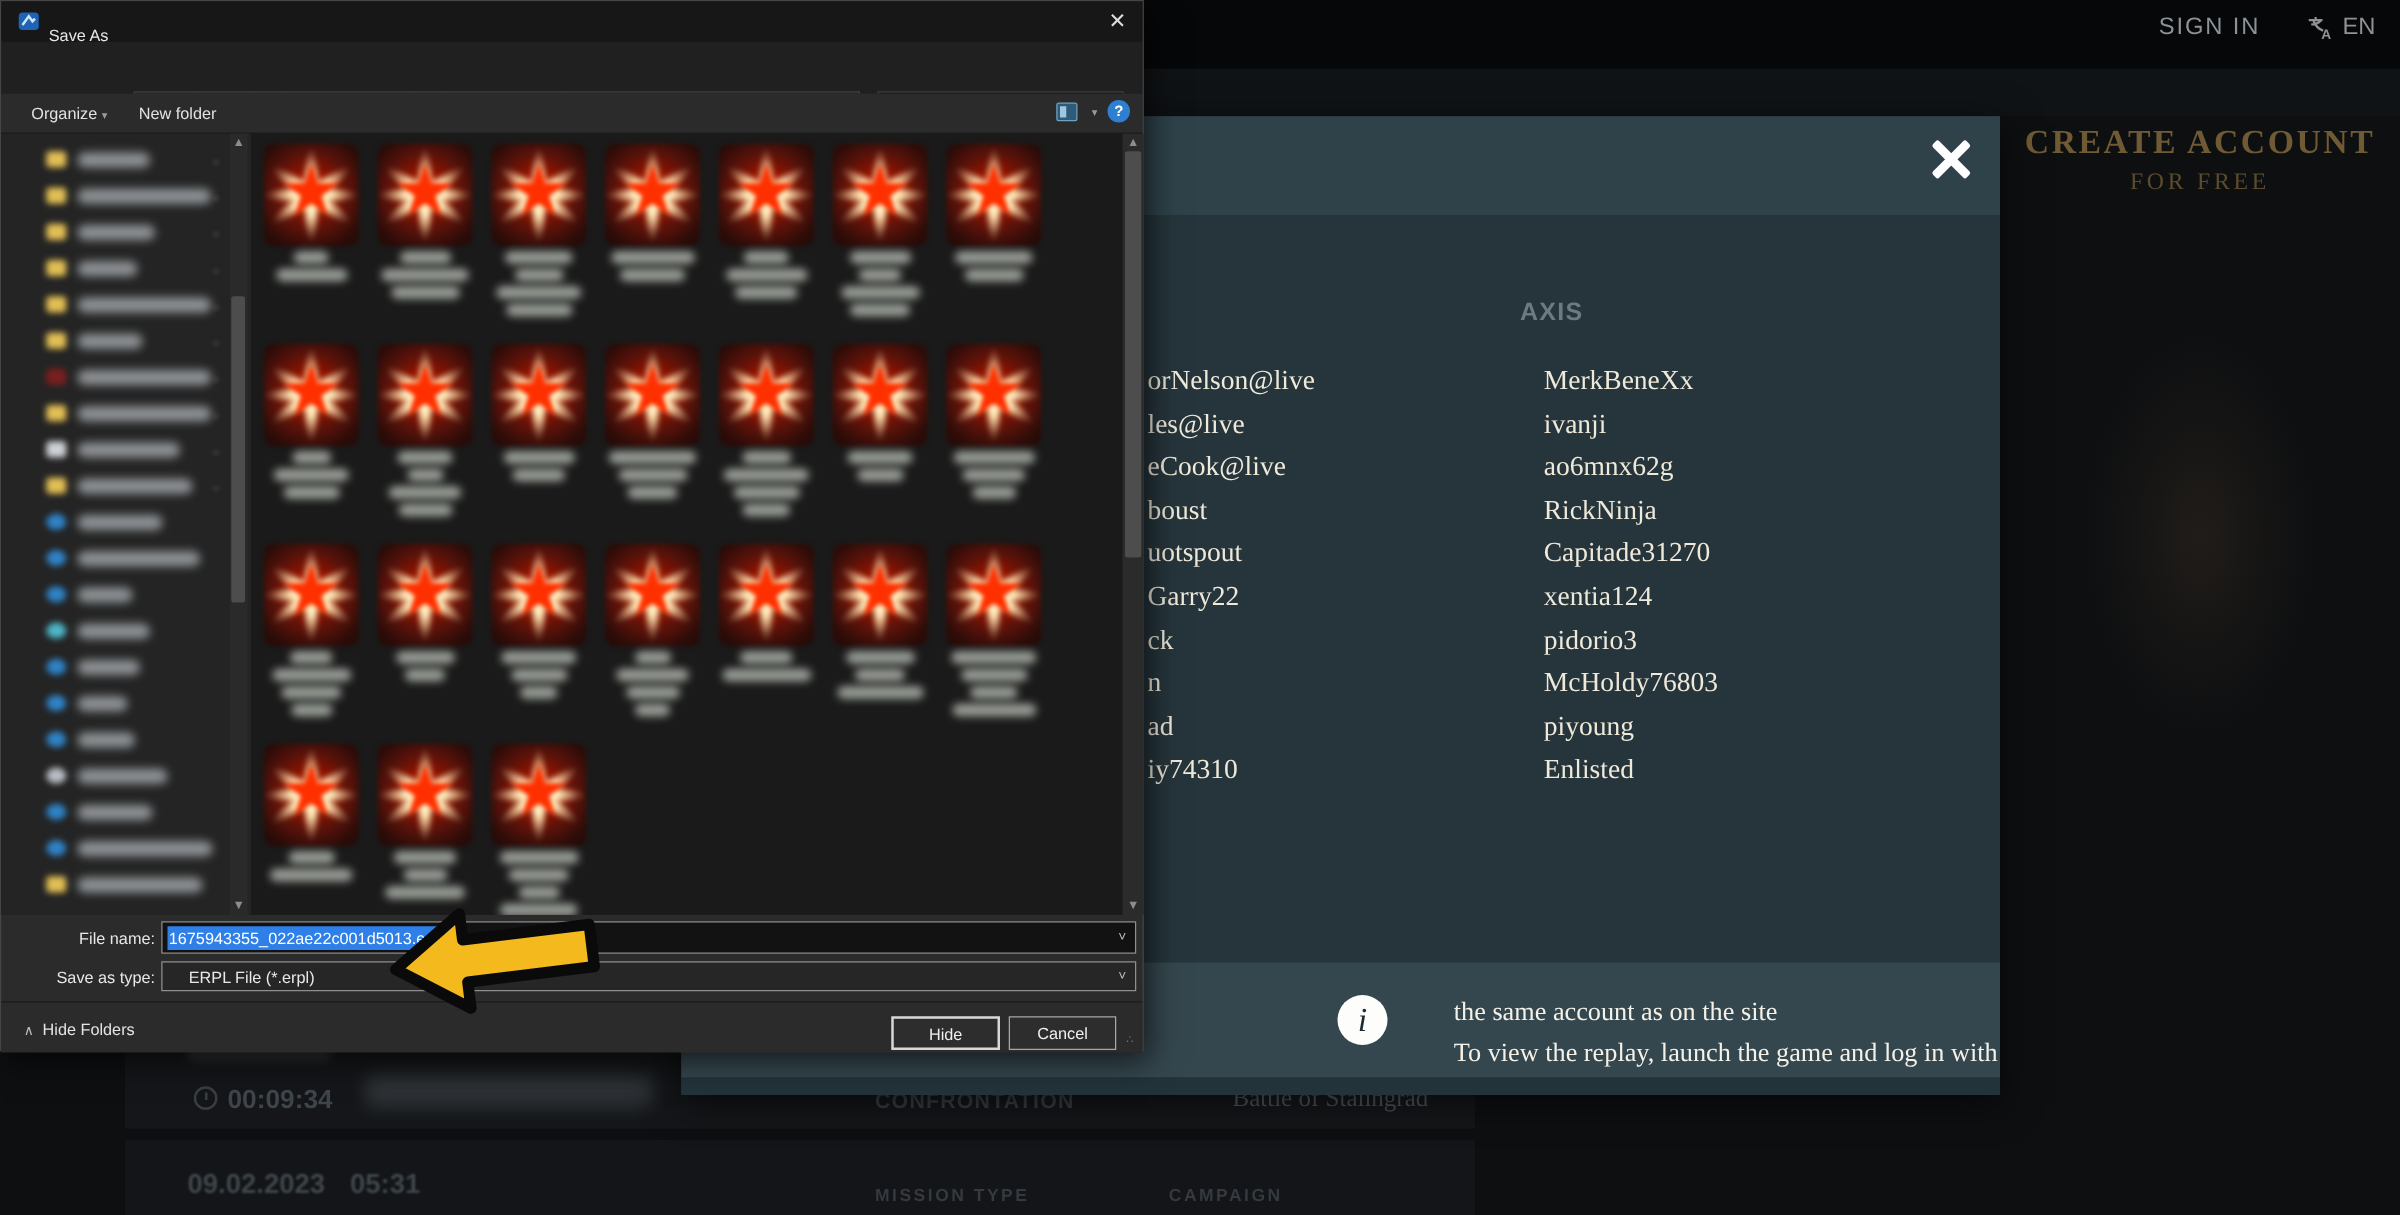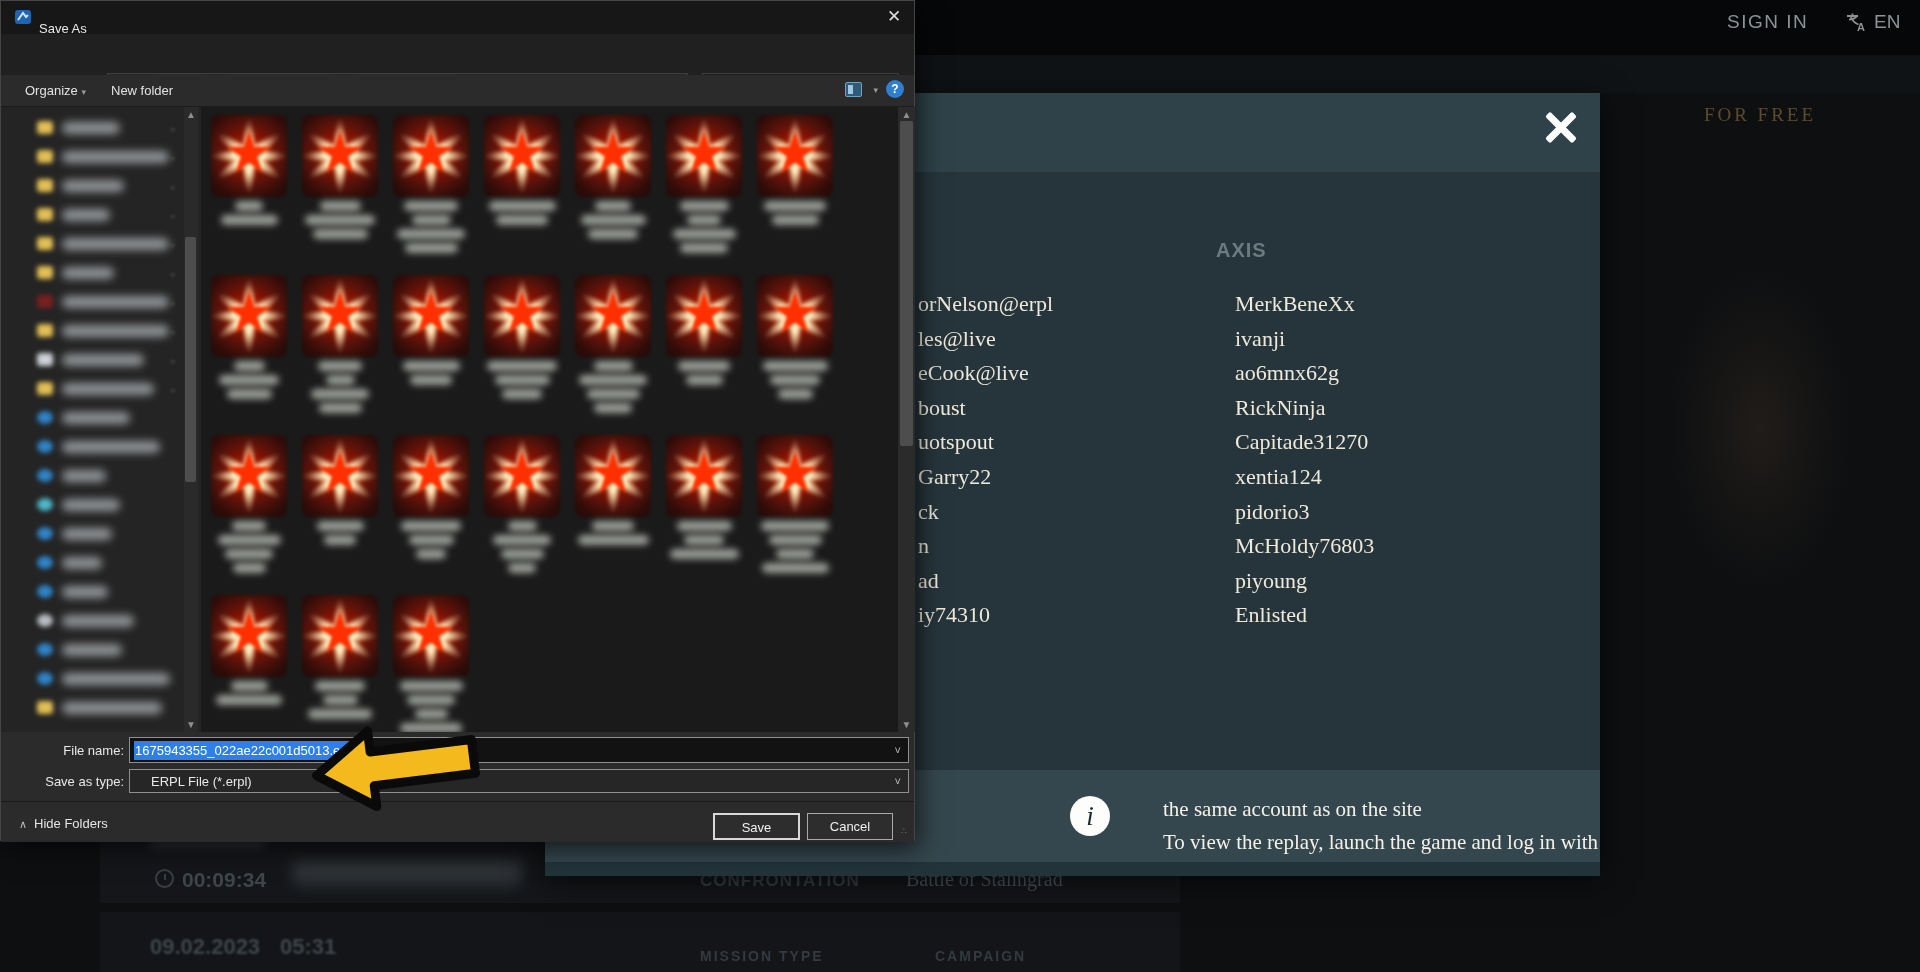--- a/index.html
+++ b/index.html
@@ -19,21 +19,21 @@
   .soldier { position:absolute; left:1620px; top:230px; width:280px; height:440px;
              background:radial-gradient(ellipse 45% 50% at 50% 45%, rgba(78,60,44,.30) 0%, rgba(40,32,26,.18) 55%, transparent 75%); }
   .bg-card1 { position:absolute; left:100px; top:800px; width:1080px; height:103px; background:#141619; }
   .bg-card2 { position:absolute; left:100px; top:912px; width:1080px; height:60px; background:#131518; }
   .bg-dim-time  { position:absolute; left:182px; top:868px; color:#3f464b; font-size:21px; font-weight:bold; }
   .bg-clock     { position:absolute; left:155px; top:869px; width:19px; height:19px; border:2px solid #383e42; border-radius:50%; }
   .bg-clock:after { content:""; position:absolute; left:7px; top:3px; width:2px; height:6px; background:#383e42; }
   .bg-blob-name { position:absolute; left:292px; top:860px; width:230px; height:26px; border-radius:6px;
                   background:#5d666b; opacity:.35; filter:blur(7px); }
   .bg-mtype-val { position:absolute; left:700px; top:871px; color:#363d42; font-size:17px; font-weight:bold; letter-spacing:1px; filter:blur(.6px); }
-  .bg-camp-val  { position:absolute; left:906px; top:868px; color:#49525a; font-size:20px; font-family:"Liberation Serif", serif; filter:blur(.5px); }
+  .bg-camp-val  { position:absolute; left:986px; top:868px; color:#49525a; font-size:20px; font-family:"Liberation Serif", serif; filter:blur(.5px); }
   .bg-date      { position:absolute; left:150px; top:934px; color:#3f464b; font-size:22px; font-weight:bold; filter:blur(.8px); }
   .bg-time2     { position:absolute; left:280px; top:934px; color:#3f464b; font-size:22px; font-weight:bold; filter:blur(.8px); }
   .bg-h-mtype   { position:absolute; left:700px; top:948px; color:#343a3f; font-size:14px; font-weight:bold; letter-spacing:2px; filter:blur(.5px); }
   .bg-h-camp    { position:absolute; left:935px; top:948px; color:#343a3f; font-size:14px; font-weight:bold; letter-spacing:2px; filter:blur(.5px); }
   .bg-blob-top  { position:absolute; left:150px; top:836px; width:115px; height:13px; background:#4a5156; opacity:.4; filter:blur(4px); border-radius:4px; }
 
   
   .modal { position:absolute; left:545px; top:93px; width:1055px; height:783px; background:#26353c;
            box-shadow:0 6px 30px rgba(0,0,0,.6); }
   .modal-head { position:absolute; left:0; top:0; width:100%; height:79px; background:#2f424a; }
@@ -137,20 +137,21 @@
   <div class="lang">
     <svg width="22" height="22" viewBox="0 0 22 22">
       <g stroke="#8d9296" stroke-width="1.8" fill="none">
         <path d="M2 5 h11 M7.5 5 V2.5 M4 8.5 c3.5 0 6.5-1.5 8-3.5 M5.5 5 c1.5 4 5 7.5 8 8.5"></path>
       </g>
       <text x="12" y="20" fill="#8d9296" font-size="11" font-weight="bold" font-family="Liberation Sans, sans-serif">A</text>
     </svg>
     <span>EN</span>
   </div>
   <div class="create-acct">
+    <div class="l1">CREATE ACCOUNT</div>
     <div class="l2">FOR FREE</div>
   </div>
   <div class="soldier"></div>
 
   <div class="bg-card1"></div>
   <div class="bg-card2"></div>
   <div class="bg-blob-top"></div>
   <div class="bg-clock"></div>
   <div class="bg-dim-time">00:09:34</div>
   <div class="bg-blob-name"></div>
@@ -159,21 +160,21 @@
   <div class="bg-date">09.02.2023</div>
   <div class="bg-time2">05:31</div>
   <div class="bg-h-mtype">MISSION TYPE</div>
   <div class="bg-h-camp">CAMPAIGN</div>
 
   <div class="modal">
     <div class="modal-head"></div>
     <div class="modal-x"></div>
     <div class="axis-h">AXIS</div>
     <div class="pcol pcol-left" id="col-allies">
-        <div class="pname">orNelson@erpl</div>
+        <div class="pname">orNelson@live</div>
         <div class="pname">les@live</div>
         <div class="pname">eCook@live</div>
         <div class="pname">boust</div>
         <div class="pname">uotspout</div>
         <div class="pname">Garry22</div>
         <div class="pname">ck</div>
         <div class="pname">n</div>
         <div class="pname">ad</div>
         <div class="pname">iy74310</div>
       </div>
@@ -667,21 +668,21 @@
       <div class="fn-field" style="top:-5px; height:24px; background:#262626">
         <span style="margin-left:21px">ERPL File (*.erpl)</span>
         <span class="fn-chev">˅</span>
       </div>
     </div>
 
     <div class="dlg-bottom"></div>
     <div class="hidef">
       <span class="ch">∧</span><span>Hide Folders</span>
     </div>
-    <div class="btn btn-save">Save</div>
+    <div class="btn btn-save">Hide</div>
     <div class="btn btn-cancel">Cancel</div>
     <div class="grip">∴</div>
   </div>
 
   <svg class="big-arrow" viewBox="0 0 170 100">
     <polygon points="6,50 62,12 62,33 164,33 164,67 62,67 62,88" fill="#f3b91d" stroke="#0a0a0a" stroke-width="9" stroke-linejoin="round"></polygon>
   </svg>
 
 </div>
 

